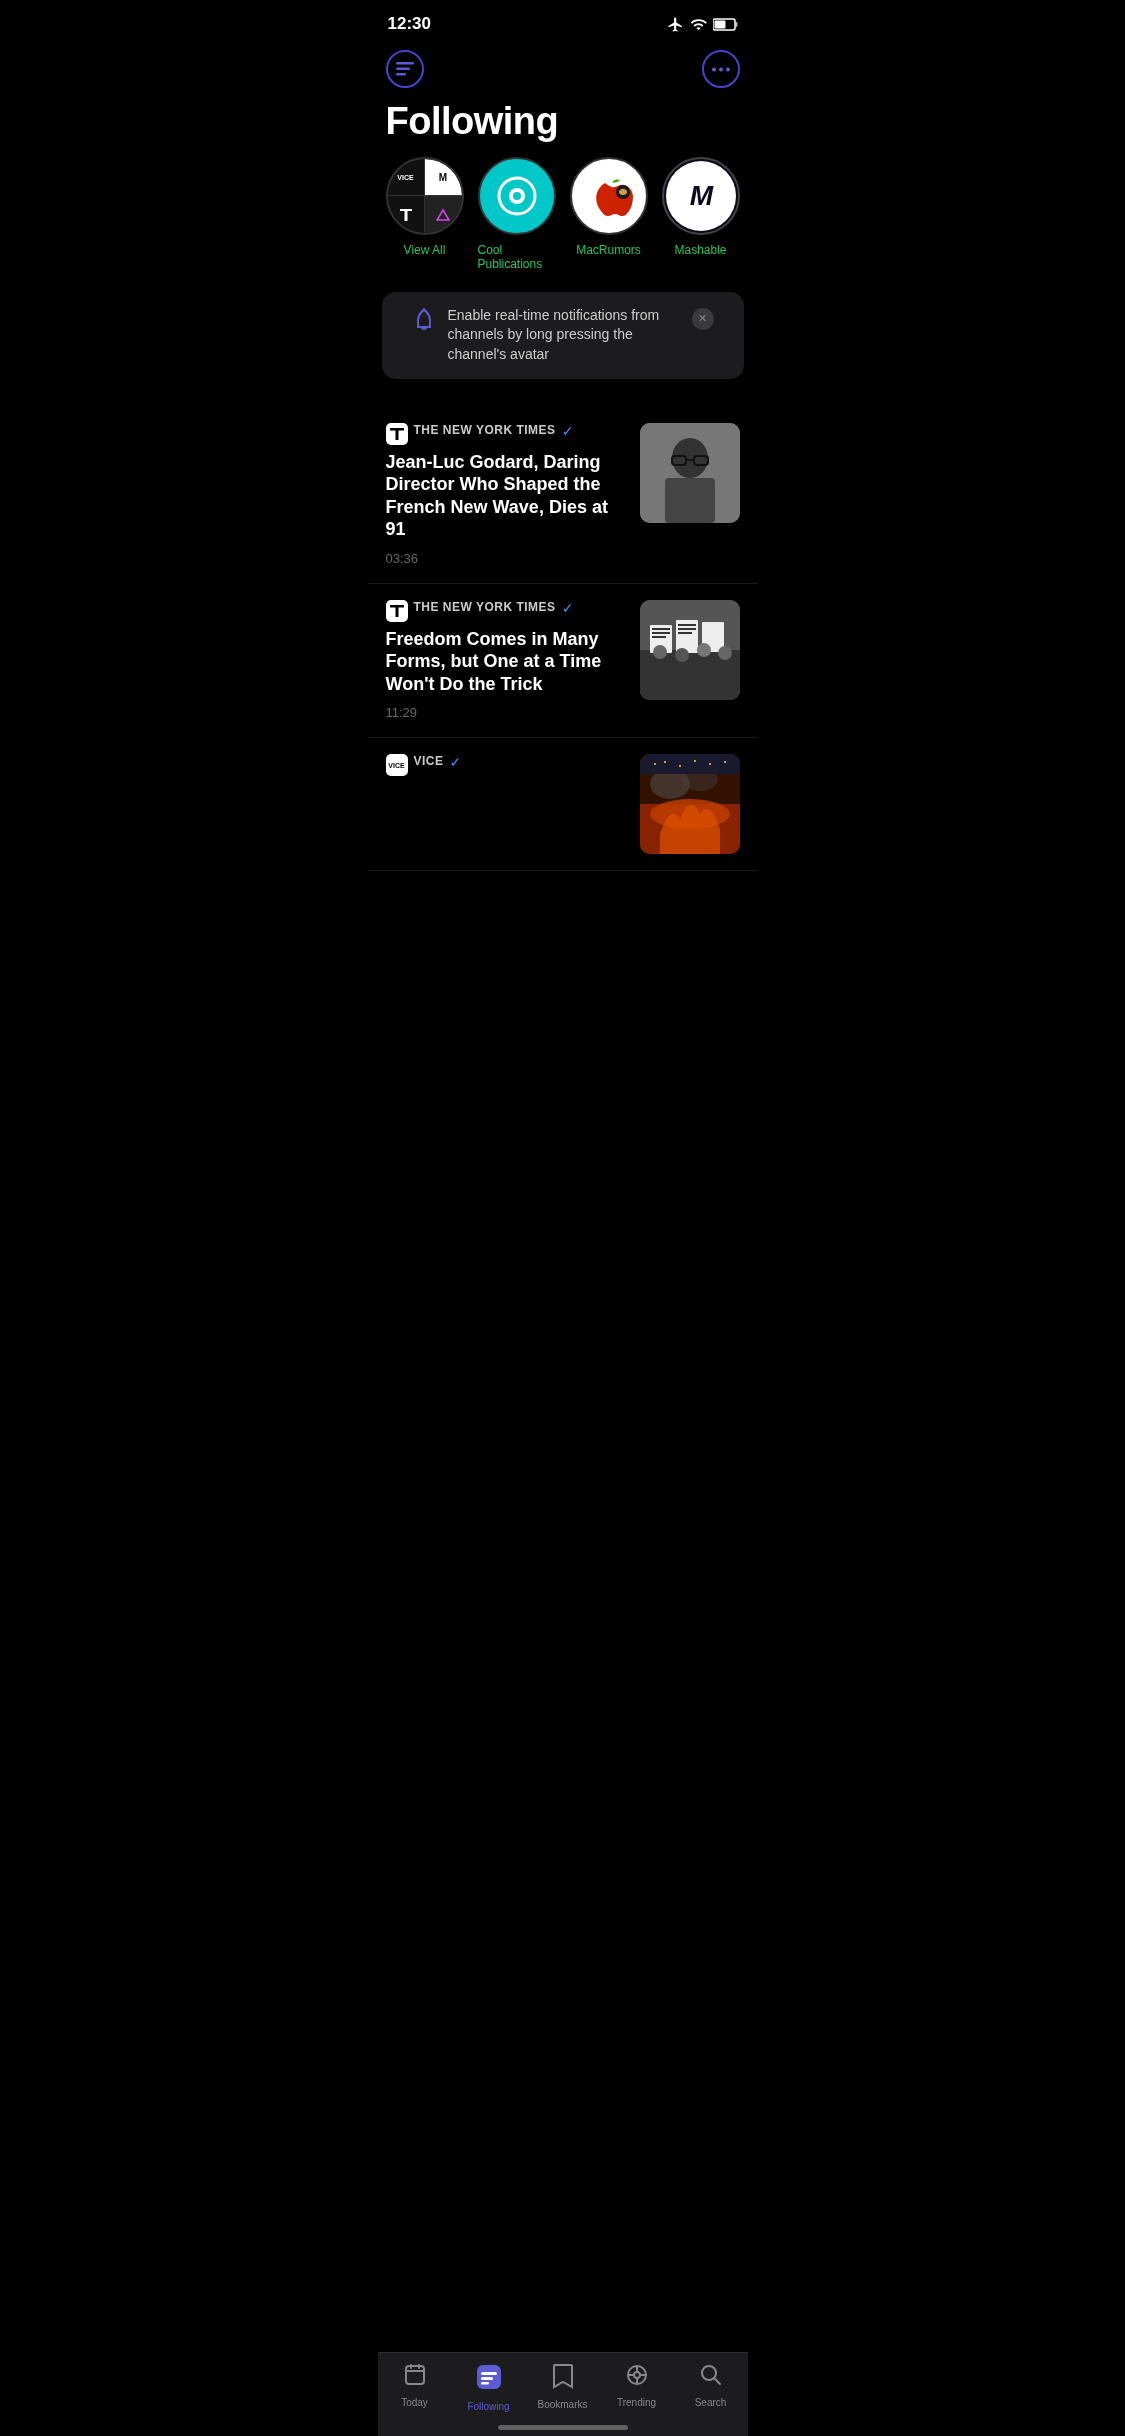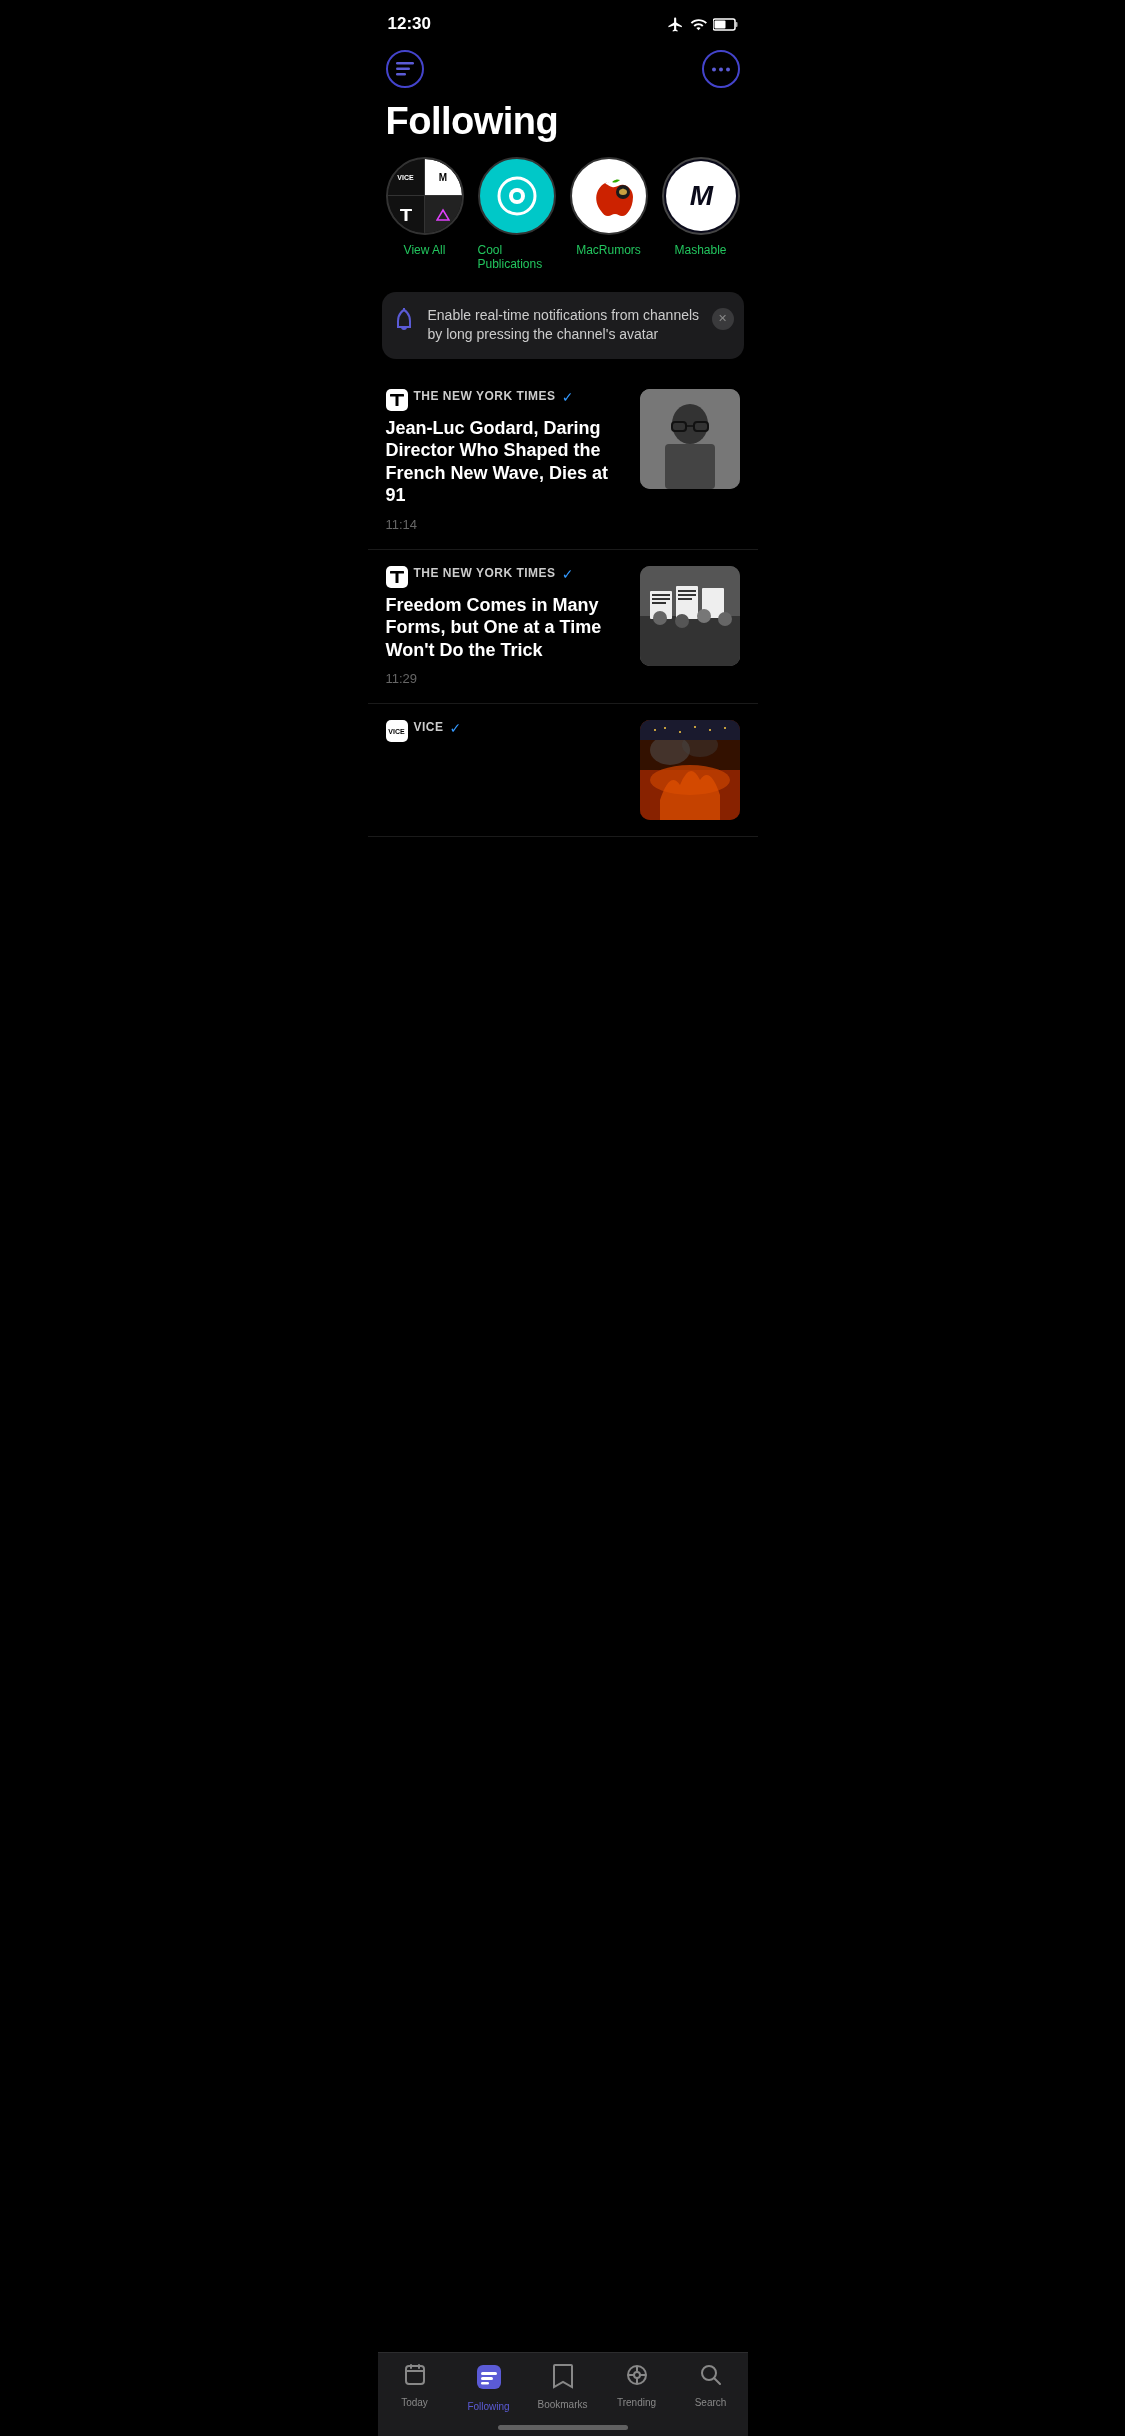--- a/index.html
+++ b/index.html
@@ -102,24 +102,24 @@
     }
     .view-all-cell {
       display: flex;
       align-items: center;
       justify-content: center;
       font-size: 8px;
       font-weight: 700;
     }
     
     .notification-banner {
-      margin: 4px 14px 14px;
+      margin: 4px 14px 28px;
       background: #1c1c1e;
       border-radius: 14px;
-      padding: 14px 10px;
+      padding: 14px 30px;
       display: flex;
       align-items: flex-start;
       gap: 12px;
     }
     .notif-icon {
       flex-shrink: 0;
       margin-top: 2px;
     }
     .notif-text {
       flex: 1;
@@ -417,21 +417,21 @@
         <div class="source-logo">
           <svg width="16" height="16" viewBox="0 0 16 16" fill="black">
             <rect x="1" y="2" width="14" height="2.5" rx="0.5" fill="black"></rect>
             <rect x="6.5" y="2" width="3" height="12" rx="0.5" fill="black"></rect>
           </svg>
         </div>
         <span class="source-name">THE NEW YORK TIMES</span>
         <span class="verified-icon">✓</span>
       </div>
       <h2 class="news-title">Jean-Luc Godard, Daring Director Who Shaped the French New Wave, Dies at 91</h2>
-      <span class="news-time">11:14</span>
+      <span class="news-time">03:36</span>
     </div>
     <div class="news-image">
       <div class="img-godard">
 
         <svg width="100" height="100" viewBox="0 0 100 100" fill="none">
           <rect width="100" height="100" fill="#777"></rect>
 
           <ellipse cx="50" cy="35" rx="18" ry="20" fill="#333"></ellipse>
           <rect x="25" y="55" width="50" height="45" rx="4" fill="#444"></rect>
 

